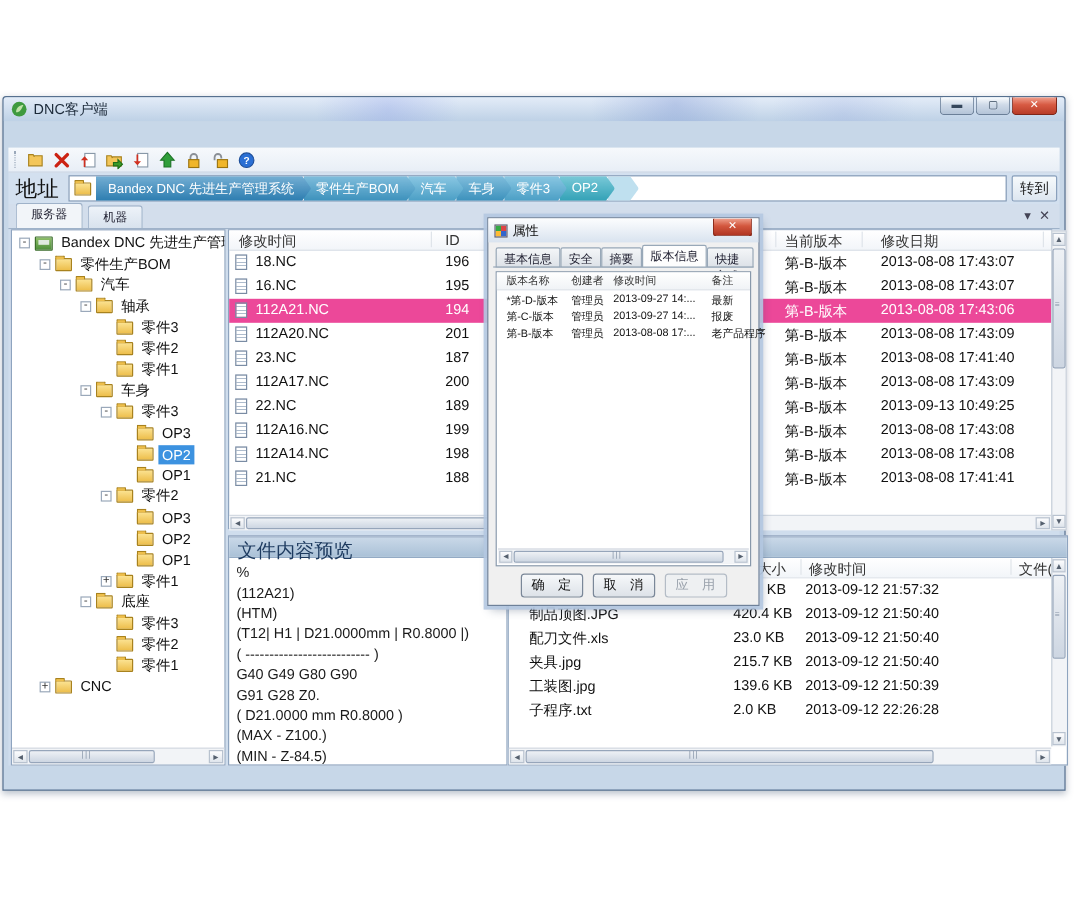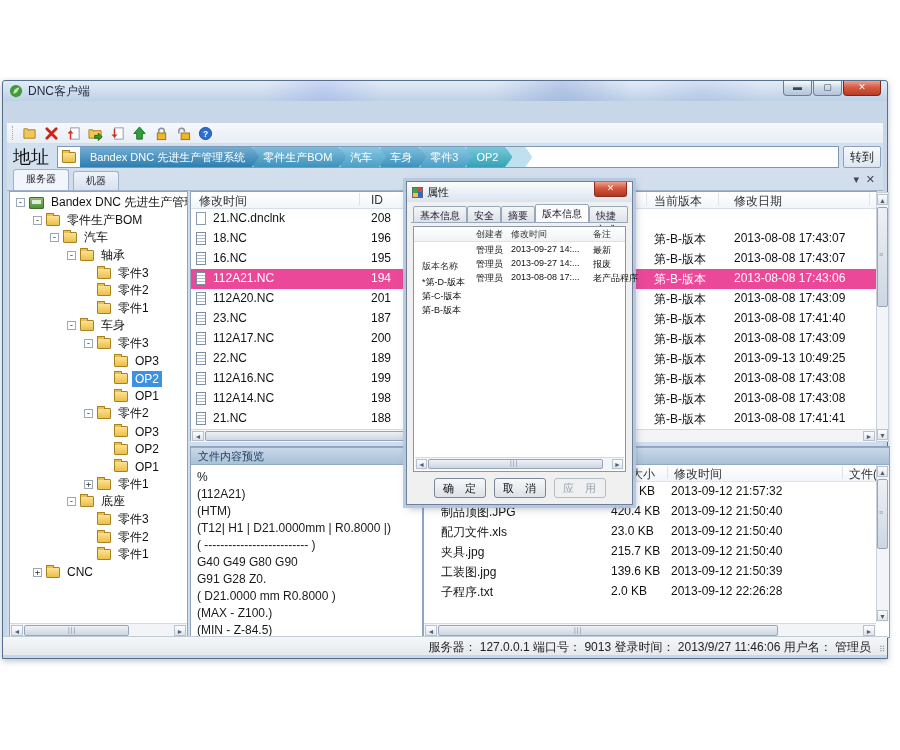--- a/index.html
+++ b/index.html
@@ -91,21 +91,21 @@
   .c-icon { left:5px; top:3px !important; }
   .c-name { left:22px; } .c-id { left:180px; } .c-ver { left:463px; } .c-date { left:543px; }
   .h-name { left:8px; } .h-id { left:180px; } .h-ver { left:463px; } .h-date { left:543px; }
   .page { display:inline-block; width:10px; height:13px; background:#fff; border:1px solid #8a9ab0; }
   .page.nc { background:repeating-linear-gradient(#fff 0 2px, #aebccd 2px 3px); border-color:#7a8ca4; }
   .fl-vscroll { position:absolute; right:-13px; top:0; width:13px; height:250px; background:#f2f4f7; border:1px solid #c8d0da; }
   .fl-hscroll { position:absolute; left:0; right:0; top:237px; height:13px; background:#f2f4f7; border-top:1px solid #d4dae2; }
 
   
   .band { height:18px; background:linear-gradient(#c9d8e8,#aac1d7); border-top:1px solid #93aac4; border-bottom:1px solid #93aac4;
-    font-size:11px; color:#1d3a5f; padding:1px 0 0 7px; }
+    font-size:16px; color:#1d3a5f; padding:1px 0 0 7px; }
   .preview { position:absolute; left:183px; top:255px; width:233px; height:192px; background:#fff; border:1px solid #8ea4bf; }
   .pv-lines { padding:4px 6px; font-size:12px; color:#1a1a1a; line-height:17px; white-space:nowrap; overflow:hidden; }
 
   .assoc { position:absolute; left:416px; top:255px; width:467px; height:192px; background:#fff; border:1px solid #8ea4bf; }
   .as-header { position:absolute; left:0; top:18px; right:13px; height:17px; background:linear-gradient(#ffffff,#f2f5f9); border-bottom:1px solid #dfe4ea; font-size:12px; color:#333; }
   .as-header span { position:absolute; top:1px; white-space:nowrap; }
   .as-rows { position:absolute; left:0; top:35px; right:13px; height:140px; overflow:hidden; }
   .arow { position:relative; height:20px; font-size:12px; color:#111; }
   .arow span { position:absolute; top:2px; white-space:nowrap; }
   .a-name { left:17px; } .a-size { left:187px; } .a-time { left:247px; } .a-file { left:425px; }
@@ -129,21 +129,21 @@
   .dlg-icon { width:11px; height:11px; margin-right:4px; display:inline-block;
     background:conic-gradient(#d44 0 25%, #36c 0 50%, #fb3 0 75%, #3a4 0); border:1px solid #667; }
   .dlg-tabs { position:absolute; left:4px; top:22px; right:4px; height:19px; border-bottom:1px solid #98a8b8; }
   .dtab { position:absolute; bottom:-1px; height:17px; font-size:10px; color:#223; padding:2px 6px 0 6px;
     background:linear-gradient(#f4f6f8,#dde2e8); border:1px solid #98a8b8; border-radius:2px 2px 0 0; }
   .dtab.active { background:#fdfdfd; height:19px; z-index:2; }
   .dlg-list { position:absolute; left:6px; top:44px; right:6px; height:246px; background:#fff; border:1px solid #8898aa; }
   .dl-header { position:absolute; left:0; top:0; right:0; height:15px; background:linear-gradient(#fff,#f0f3f6); border-bottom:1px solid #dde2e8; font-size:9px; color:#333; }
   .dl-header span, .drow span { position:absolute; top:1px; white-space:nowrap; }
   .drow { position:relative; height:14px; font-size:9px; color:#111; }
-  .d-ver { left:8px;margin-top:32px; } .d-cre { left:62px; } .d-mod { left:97px; } .d-rem { left:179px; }
+  .d-ver { left:8px; } .d-cre { left:62px; } .d-mod { left:97px; } .d-rem { left:179px; }
   .dl-hscroll { position:absolute; left:1px; right:1px; bottom:1px; height:13px; background:#f2f4f7; border-top:1px solid #d4dae2; }
   .dlg-btns { position:absolute; left:0; right:0; top:296px; height:22px; display:flex; justify-content:center; gap:8px; }
   .dbtn { width:52px; height:20px; background:linear-gradient(#f6f8fa,#dde2e8); border:1px solid #7a8798; border-radius:3px;
     font-size:11px; color:#111; text-align:center; line-height:18px; letter-spacing:4px; padding-left:4px; }
   .dbtn.disabled { color:#9aa2ac; border-color:#b4bcc6; background:#eef0f2; }
 </style>
 </head>
 <body>
 
 <div class="screen">
@@ -373,27 +373,20 @@
           <span class="h-ver">当前版本</span>
           <span class="h-date">修改日期</span>
           <span class="hsep" style="left:168px;"></span>
             <span class="hsep" style="left:215px;"></span>
           <span class="hsep" style="left:455px;"></span>
             <span class="hsep" style="left:527px;"></span>
           <span class="hsep" style="left:678px;"></span>
         </div>
         <div class="fl-rows" id="filerows">
             <div class="frow">
-              <span class="c-icon page"></span>
-              <span class="c-name">21.NC.dnclnk</span>
-              <span class="c-id">208</span>
-              <span class="c-ver"></span>
-              <span class="c-date"></span>
-            </div>
-            <div class="frow">
               <span class="c-icon page nc"></span>
               <span class="c-name">18.NC</span>
               <span class="c-id">196</span>
               <span class="c-ver">第-B-版本</span>
               <span class="c-date">2013-08-08 17:43:07</span>
             </div>
             <div class="frow">
               <span class="c-icon page nc"></span>
               <span class="c-name">16.NC</span>
               <span class="c-id">195</span>
@@ -536,24 +529,20 @@
         </div>
         <div class="as-hscroll">
           <span class="sb-arrow" style="left:1px;top:1px;width:12px;height:11px;line-height:11px;">◄</span>
           <span class="sb-thumb" style="left:14px;top:1px;width:340px;height:11px;"></span>
           <span class="sb-grip" style="left:150px;top:2px;">|||</span>
           <span class="sb-arrow" style="right:1px;top:1px;width:12px;height:11px;line-height:11px;">►</span>
         </div>
       </div>
     </div>
 
-    <div class="statusbar">
-      <span class="status-text">服务器：  127.0.0.1  端口号：  9013  登录时间：  2013/9/27 11:46:06  用户名：  管理员</span>
-      <span class="grip">⠿</span>
-    </div>
   </div>
 
   <div class="dialog">
     <div class="dlg-title">
       <span class="dlg-icon"></span>
       <span>属性</span>
       <div class="dlg-close">✕</div>
     </div>
     <div class="dlg-tabs" id="dlgtabs">
         <div class="dtab" style="left: 2px;">基本信息</div>

